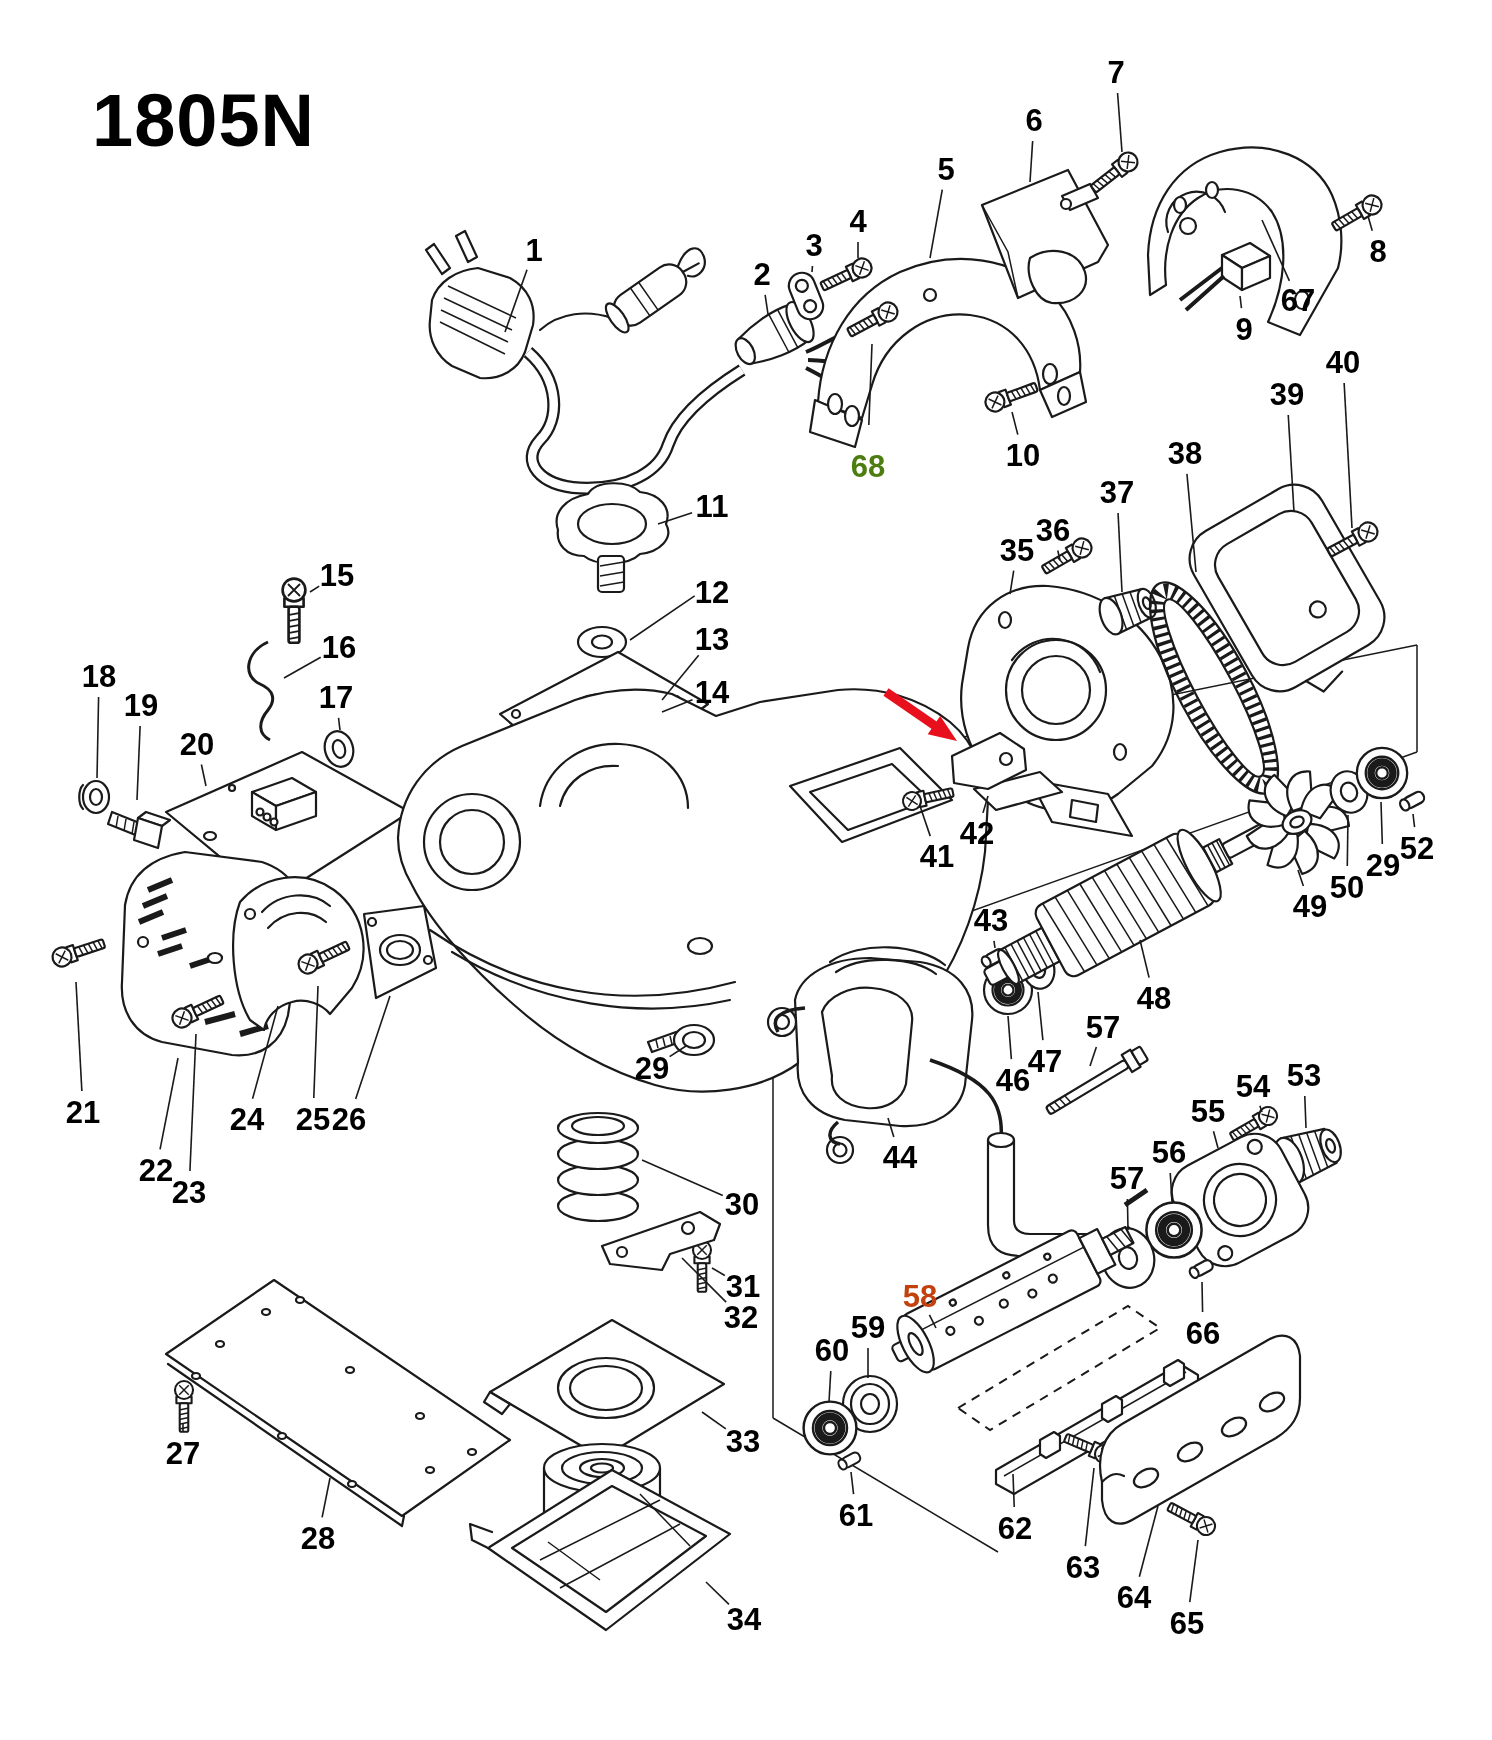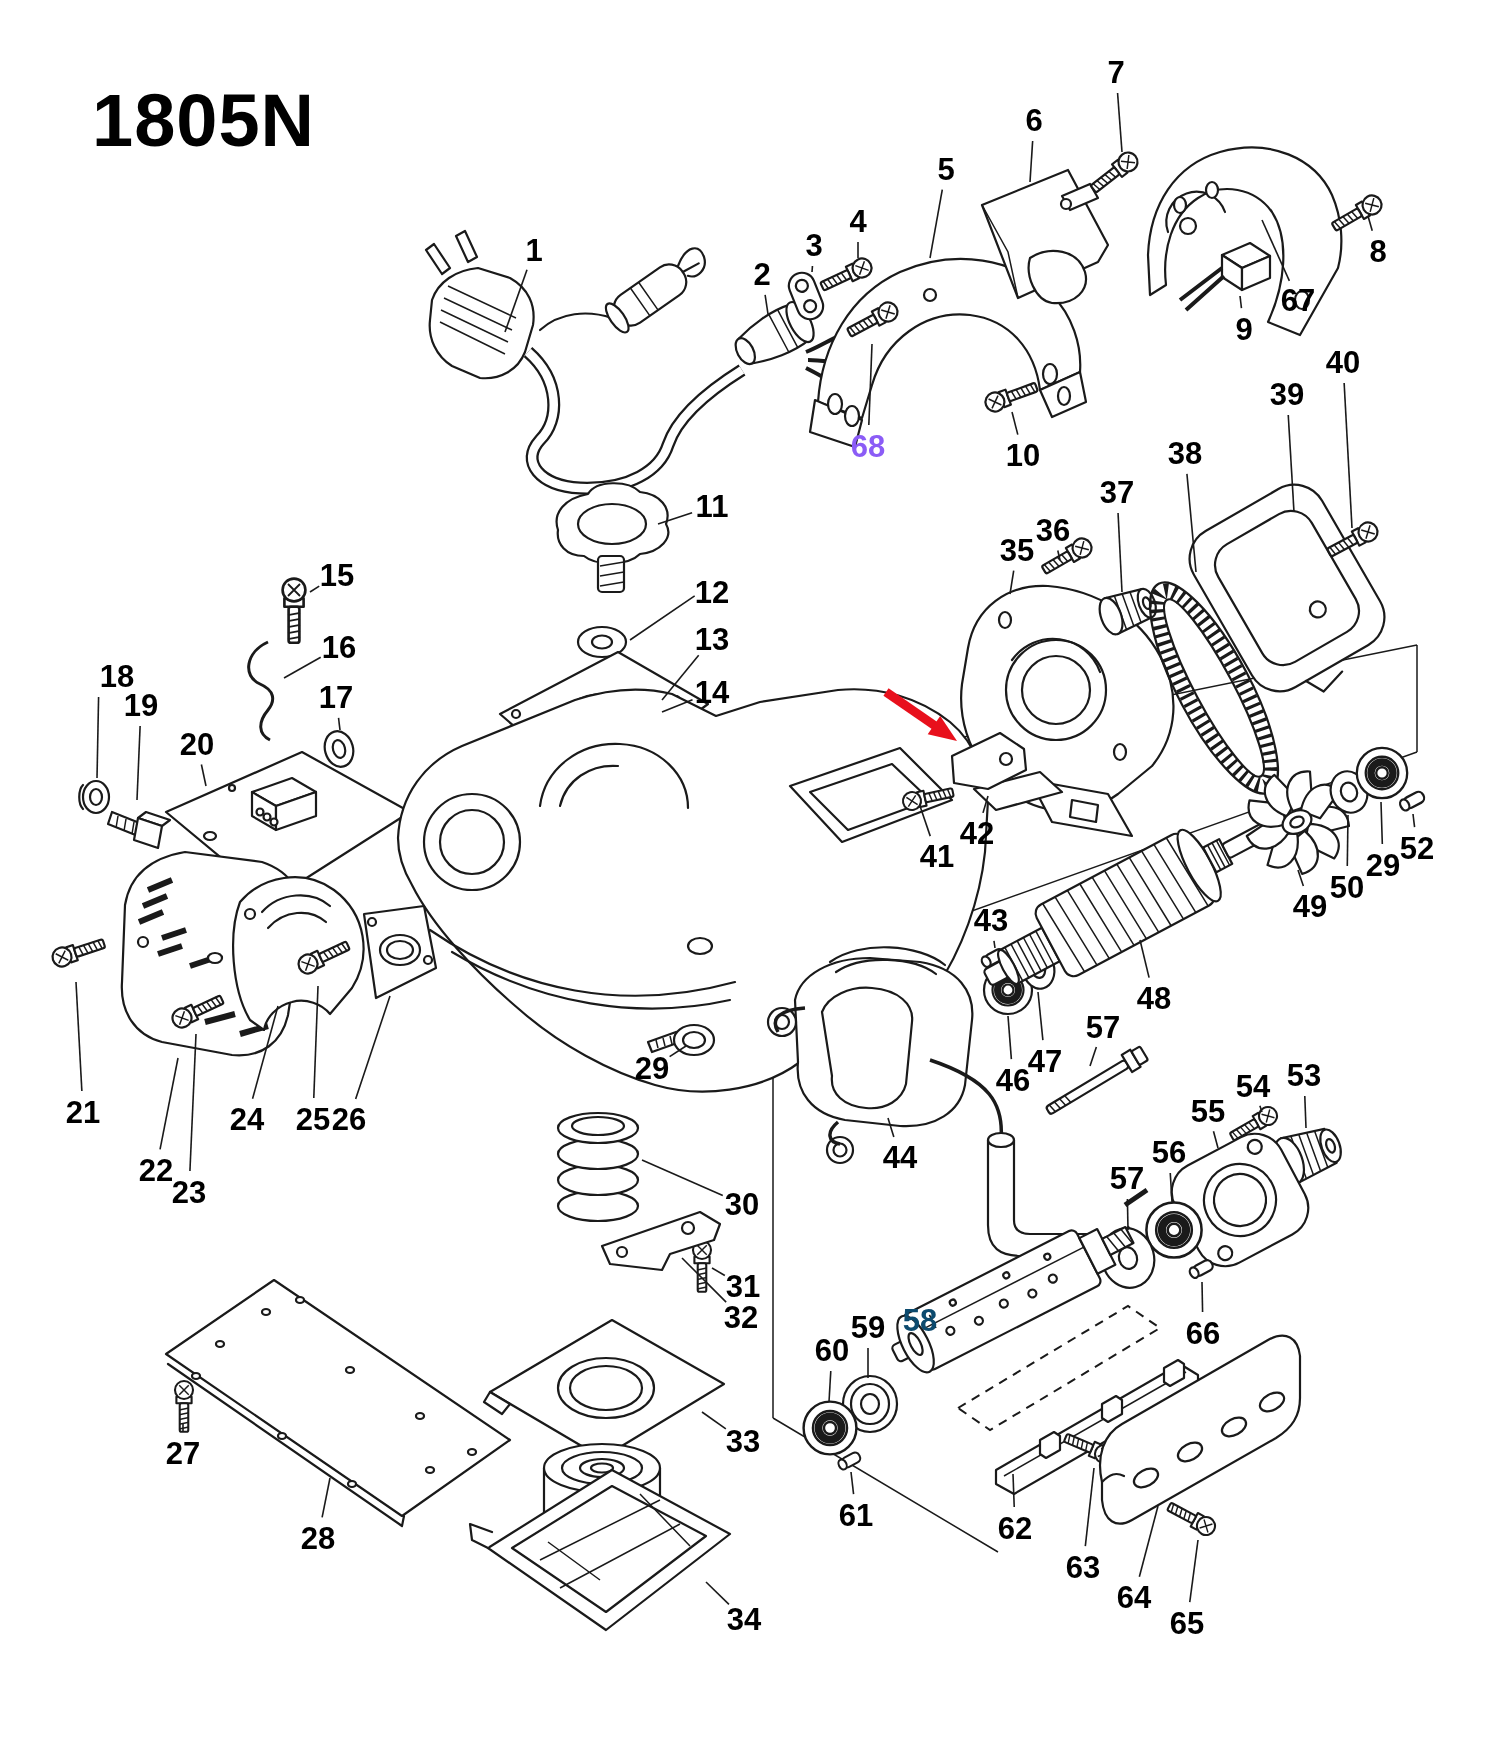--- a/index.html
+++ b/index.html
@@ -512,21 +512,21 @@
       <div class="part-label" style="left: 1378px; top: 251px; color: rgb(0, 0, 0);">8</div>
       <div class="part-label" style="left: 1244px; top: 329px; color: rgb(0, 0, 0);">9</div>
       <div class="part-label" style="left: 1023px; top: 455px; color: rgb(0, 0, 0);">10</div>
       <div class="part-label" style="left: 712px; top: 506px; color: rgb(0, 0, 0);">11</div>
       <div class="part-label" style="left: 712px; top: 584px; color: rgb(0, 0, 0); margin-top: 8px;">12</div>
       <div class="part-label" style="left: 712px; top: 639px; color: rgb(0, 0, 0);">13</div>
       <div class="part-label" style="left: 712px; top: 692px; color: rgb(0, 0, 0);">14</div>
       <div class="part-label" style="left: 337px; top: 575px; color: rgb(0, 0, 0);">15</div>
       <div class="part-label" style="left: 339px; top: 647px; color: rgb(0, 0, 0);">16</div>
       <div class="part-label" style="left: 336px; top: 697px; color: rgb(0, 0, 0);">17</div>
-      <div class="part-label" style="left: 99px; top: 676px; color: rgb(0, 0, 0); margin-left: 18px;">18</div>
+      <div class="part-label" style="left: 99px; top: 676px; color: rgb(0, 0, 0);">18</div>
       <div class="part-label" style="left: 141px; top: 705px; color: rgb(0, 0, 0);">19</div>
       <div class="part-label" style="left: 197px; top: 744px; color: rgb(0, 0, 0);">20</div>
       <div class="part-label" style="left: 83px; top: 1112px; color: rgb(0, 0, 0);">21</div>
       <div class="part-label" style="left: 156px; top: 1170px; color: rgb(0, 0, 0);">22</div>
       <div class="part-label" style="left: 189px; top: 1192px; color: rgb(0, 0, 0);">23</div>
       <div class="part-label" style="left: 247px; top: 1119px; color: rgb(0, 0, 0);">24</div>
       <div class="part-label" style="left: 313px; top: 1119px; color: rgb(0, 0, 0);">25</div>
       <div class="part-label" style="left: 349px; top: 1119px; color: rgb(0, 0, 0);">26</div>
       <div class="part-label" style="left: 183px; top: 1453px; color: rgb(0, 0, 0);">27</div>
       <div class="part-label" style="left: 318px; top: 1538px; color: rgb(0, 0, 0);">28</div>
@@ -552,27 +552,27 @@
       <div class="part-label" style="left: 1154px; top: 998px; color: rgb(0, 0, 0);">48</div>
       <div class="part-label" style="left: 1310px; top: 906px; color: rgb(0, 0, 0);">49</div>
       <div class="part-label" style="left: 1347px; top: 887px; color: rgb(0, 0, 0);">50</div>
       <div class="part-label" style="left: 1383px; top: 865px; color: rgb(0, 0, 0);">29</div>
       <div class="part-label" style="left: 1417px; top: 848px; color: rgb(0, 0, 0);">52</div>
       <div class="part-label" style="left: 1304px; top: 1075px; color: rgb(0, 0, 0);">53</div>
       <div class="part-label" style="left: 1253px; top: 1086px; color: rgb(0, 0, 0);">54</div>
       <div class="part-label" style="left: 1208px; top: 1111px; color: rgb(0, 0, 0);">55</div>
       <div class="part-label" style="left: 1169px; top: 1152px; color: rgb(0, 0, 0);">56</div>
       <div class="part-label" style="left: 1127px; top: 1178px; color: rgb(0, 0, 0);">57</div>
-      <div class="part-label" style="left: 920px; top: 1296px; color: #0c4a6e; margin-top: 24px;">58</div>
+      <div class="part-label" style="left: 920px; top: 1296px; color: #c2410c;">58</div>
       <div class="part-label" style="left: 868px; top: 1327px; color: rgb(0, 0, 0);">59</div>
       <div class="part-label" style="left: 832px; top: 1350px; color: rgb(0, 0, 0);">60</div>
       <div class="part-label" style="left: 856px; top: 1515px; color: rgb(0, 0, 0);">61</div>
       <div class="part-label" style="left: 1015px; top: 1528px; color: rgb(0, 0, 0);">62</div>
       <div class="part-label" style="left: 1083px; top: 1567px; color: rgb(0, 0, 0);">63</div>
       <div class="part-label" style="left: 1134px; top: 1597px; color: rgb(0, 0, 0);">64</div>
       <div class="part-label" style="left: 1187px; top: 1623px; color: rgb(0, 0, 0); text-align: right;">65</div>
       <div class="part-label" style="left: 1203px; top: 1333px; color: rgb(0, 0, 0);">66</div>
       <div class="part-label" style="left: 1298px; top: 300px; color: rgb(0, 0, 0);">67</div>
-      <div class="part-label" style="left: 868px; top: 446px; color: #8b5cf6;">68</div>
+      <div class="part-label" style="left: 868px; top: 466px; color: #4d7c0f;">68</div>
     </div>
 
   <div id="page-title">1805N</div>
 </div>
 
 </body></html>

